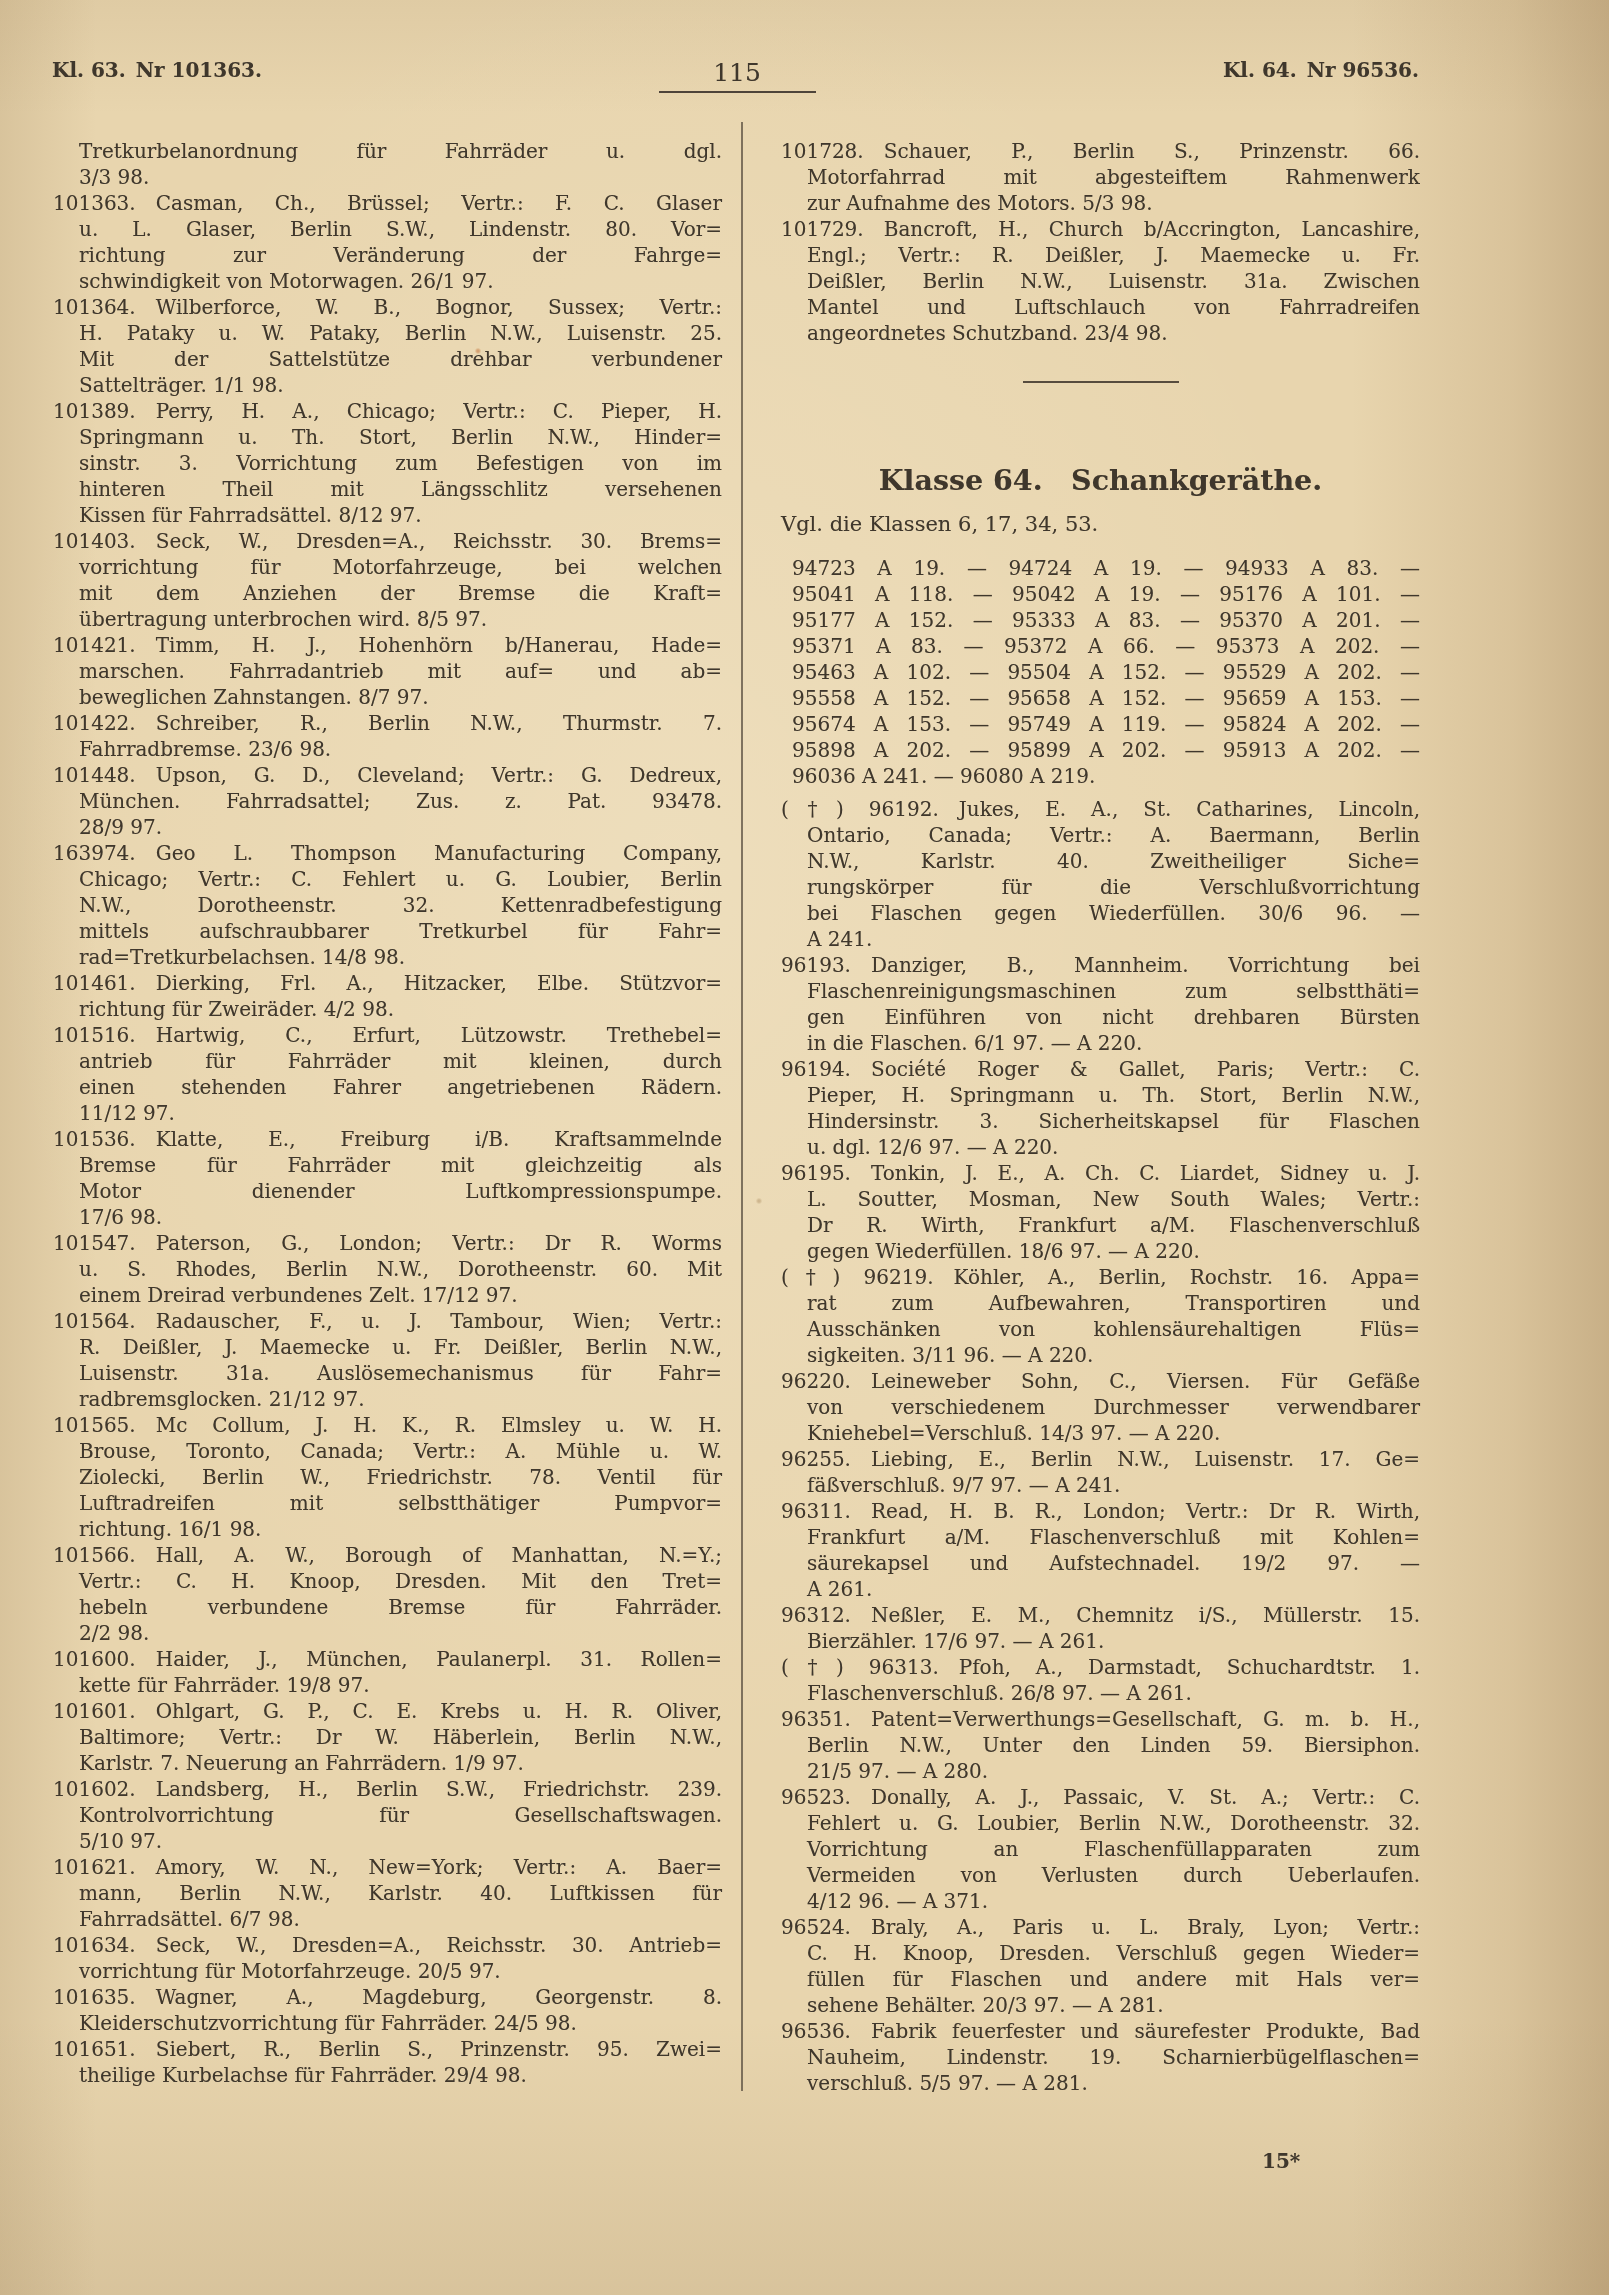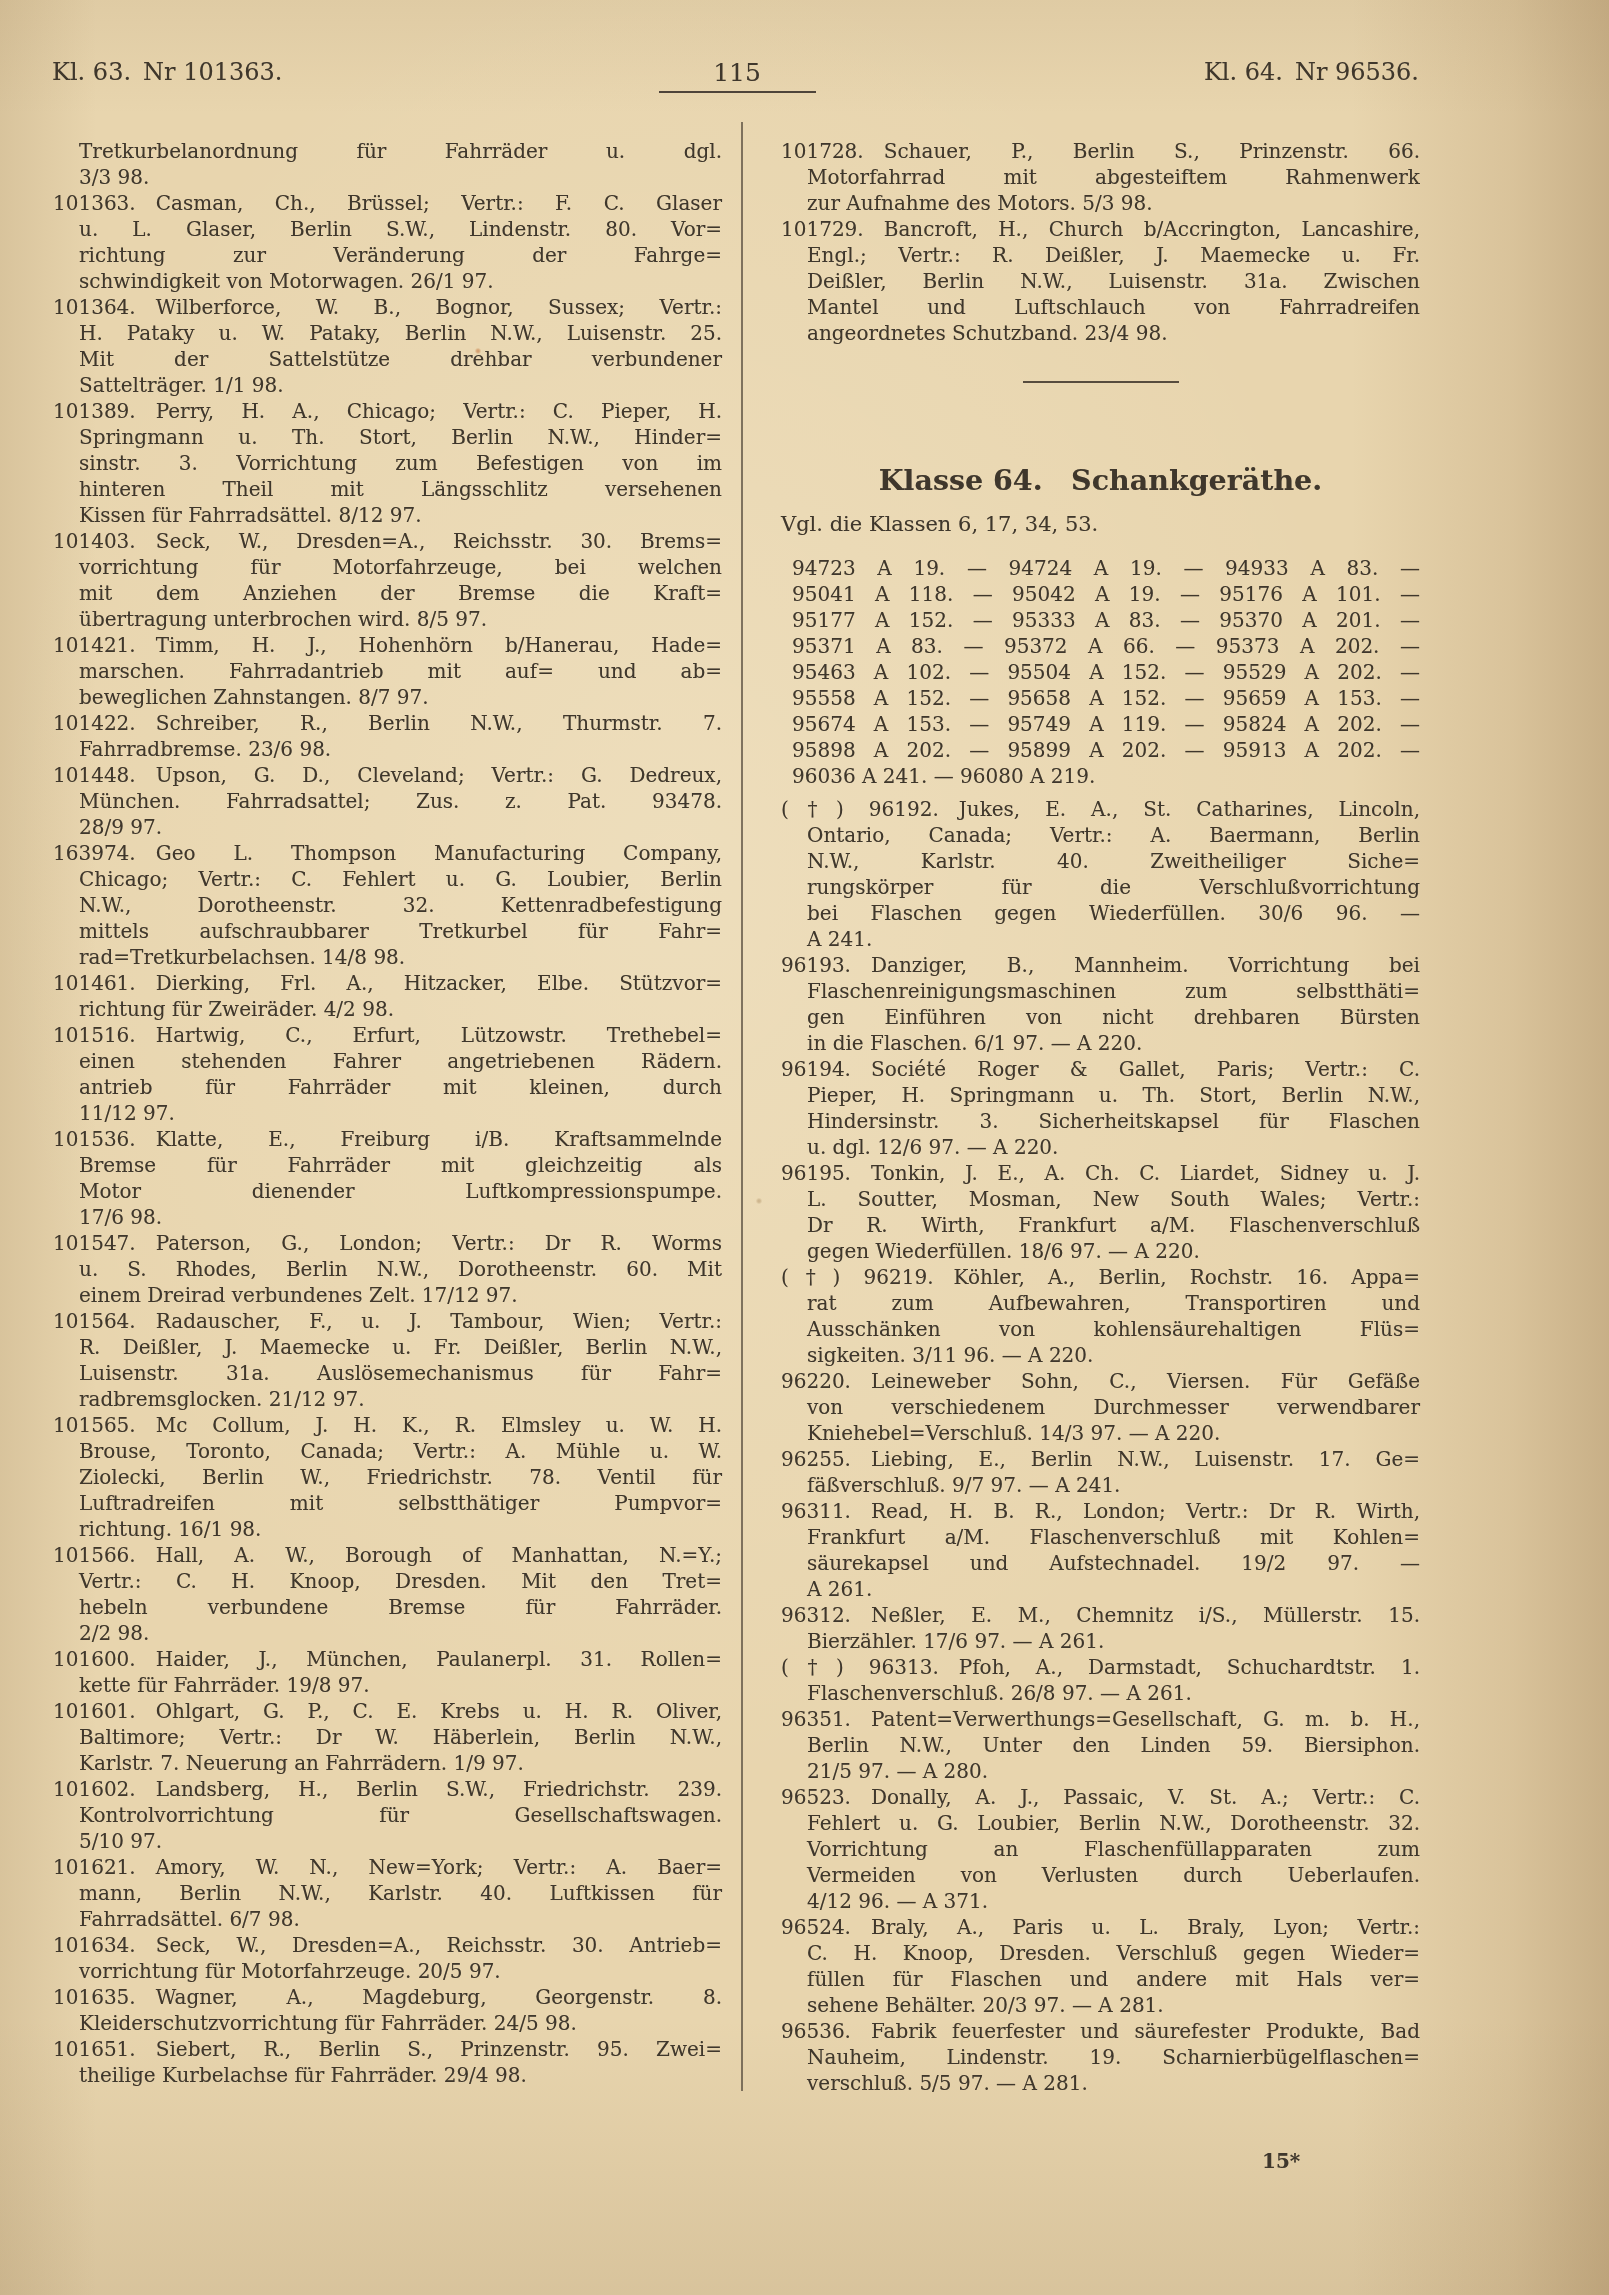--- a/index.html
+++ b/index.html
@@ -11,21 +11,21 @@
     background:
       radial-gradient(circle at 478px 351px, rgba(187,95,34,0.45) 0 1.1px, rgba(187,95,34,0) 3.3px),
       radial-gradient(circle at 1349px 648px, rgba(170,90,40,0.35) 0 1.1px, rgba(170,90,40,0) 3.3px),
       radial-gradient(circle at 759px 1201px, rgba(140,100,50,0.30) 0 1.1px, rgba(140,100,50,0) 3.3px),
       radial-gradient(ellipse 987px 1315px at 42% 38%, rgba(255,248,230,0.25), rgba(255,248,230,0) 70%),
       linear-gradient(to right, rgba(120,88,46,0.14), rgba(120,88,46,0) 6%, rgba(120,88,46,0) 84%, rgba(139,100,52,0.16) 94%, rgba(125,88,44,0.30)),
       linear-gradient(to bottom, rgba(120,88,46,0.08), rgba(120,88,46,0) 5%, rgba(120,88,46,0) 88%, rgba(120,88,46,0.14)),
       #e8d5ae;
     text-shadow:0 0 0.5px rgba(63,55,45,0.30);
   }
-  .hdr{position:absolute;top:58px;font-size:24px;font-weight:normal;white-space:nowrap;}
+  .hdr{position:absolute;top:58px;font-size:20px;font-weight:bold;white-space:nowrap;}
   .hdr-left{left:52px;}
   .hdr-center{left:737px;transform:translateX(-50%);font-weight:normal;font-size:25px;}
   .hdr-right{right:190px;}
   .hdr-rule{position:absolute;left:659px;top:91px;width:157px;height:2.2px;background:#4e443a;}
   .col-divider{position:absolute;left:741px;top:122px;width:1.6px;height:1969px;background:rgba(90,79,64,0.75);}
   .col{position:absolute;top:138px;font-size:20px;line-height:26px;}
   .col-left{left:53px;width:669px;}
   .col-right{left:781px;width:639px;}
   .entry{margin:0;}
   .ln{white-space:normal;}
@@ -101,22 +101,22 @@
         <div class="ln cont jst">N.W., Dorotheenstr. 32. Kettenradbefestigung</div>
         <div class="ln cont jst">mittels aufschraubbarer Tretkurbel für Fahr=</div>
         <div class="ln cont">rad=Tretkurbelachsen. 14/8 98.</div>
       </div>
       <div class="entry">
         <div class="ln jst">101461. Dierking, Frl. A., Hitzacker, Elbe. Stützvor=</div>
         <div class="ln cont">richtung für Zweiräder. 4/2 98.</div>
       </div>
       <div class="entry">
         <div class="ln jst">101516. Hartwig, C., Erfurt, Lützowstr. Trethebel=</div>
+        <div class="ln cont jst">antrieb für Fahrräder mit kleinen, durch</div>
         <div class="ln cont jst">einen stehenden Fahrer angetriebenen Rädern.</div>
-        <div class="ln cont jst">antrieb für Fahrräder mit kleinen, durch</div>
         <div class="ln cont">11/12 97.</div>
       </div>
       <div class="entry">
         <div class="ln jst">101536. Klatte, E., Freiburg i/B. Kraftsammelnde</div>
         <div class="ln cont jst">Bremse für Fahrräder mit gleichzeitig als</div>
         <div class="ln cont jst">Motor dienender Luftkompressionspumpe.</div>
         <div class="ln cont">17/6 98.</div>
       </div>
       <div class="entry">
         <div class="ln jst">101547. Paterson, G., London; Vertr.: Dr R. Worms</div>

